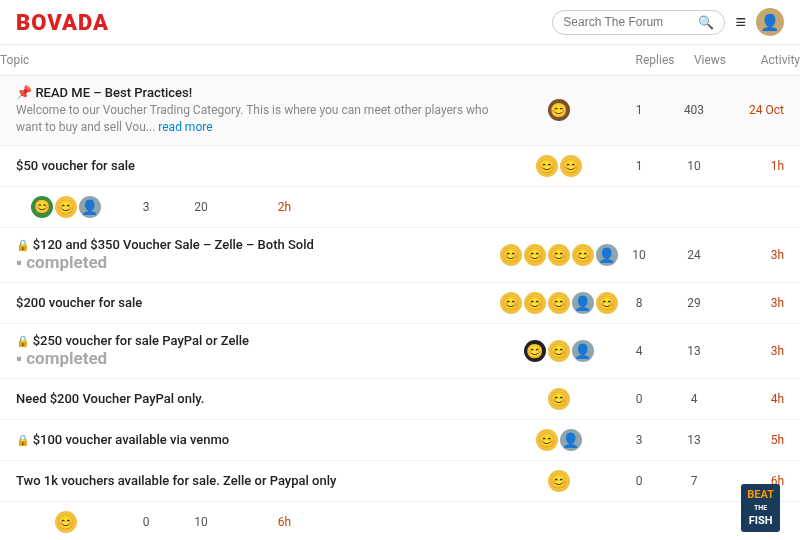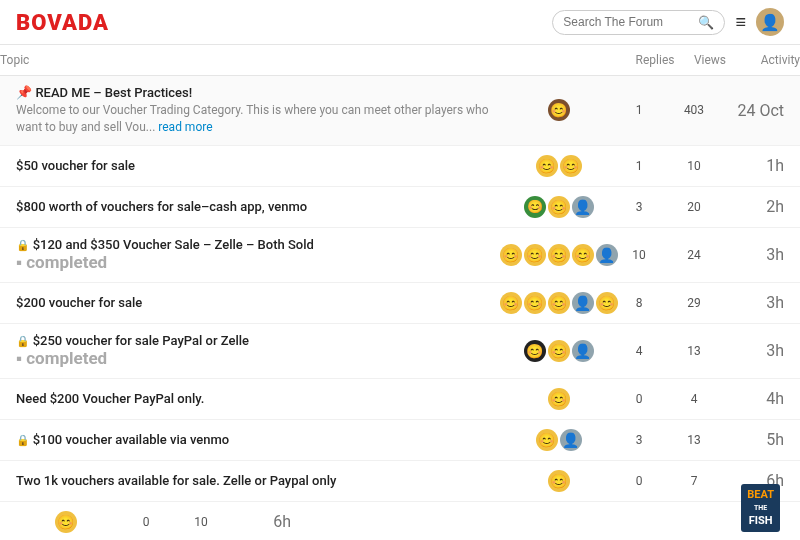--- a/index.html
+++ b/index.html
@@ -131,21 +131,21 @@
       border-radius: 50%;
       display: inline-flex;
       align-items: center;
       justify-content: center;
       font-size: 14px;
       flex-shrink: 0;
     }
 
     .col-replies-val { width: 60px; text-align: center; color: #555; font-size: 12px; }
     .col-views-val { width: 50px; text-align: center; color: #555; font-size: 12px; }
-    .col-activity-val { width: 65px; text-align: right; color: #737373; font-size: 16px; }
+    .col-activity-val { width: 65px; text-align: right; color: #c2410c; font-size: 12px; }
 
     .read-more { color: #0088cc; text-decoration: none; }
 
     
     .watermark {
       position: fixed;
       bottom: 8px;
       right: 20px;
       background: #1a3a5c;
       color: #fff;
@@ -201,23 +201,20 @@
       </div>
       <div class="avatars-cell">
         <span class="avatar-small" style="background: rgb(240, 192, 64);">😊</span>
         <span class="avatar-small" style="background: rgb(240, 192, 64);">😊</span>
       </div>
       <div class="col-replies-val">1</div>
       <div class="col-views-val">10</div>
       <div class="col-activity-val">1h</div>
     </div>
     <div class="topic-row">
-      <div class="col-topic">
-        <div class="topic-title">$800 worth of vouchers for sale–cash app, venmo</div>
-      </div>
       <div class="avatars-cell">
         <span class="avatar-small" style="background: rgb(56, 142, 60); font-size: 13px;">😊</span>
         <span class="avatar-small" style="background: rgb(240, 192, 64);">😊</span>
         <span class="avatar-small" style="background: rgb(144, 164, 174);">👤</span>
       </div>
       <div class="col-replies-val">3</div>
       <div class="col-views-val">20</div>
       <div class="col-activity-val">2h</div>
     </div>
     <div class="topic-row">

